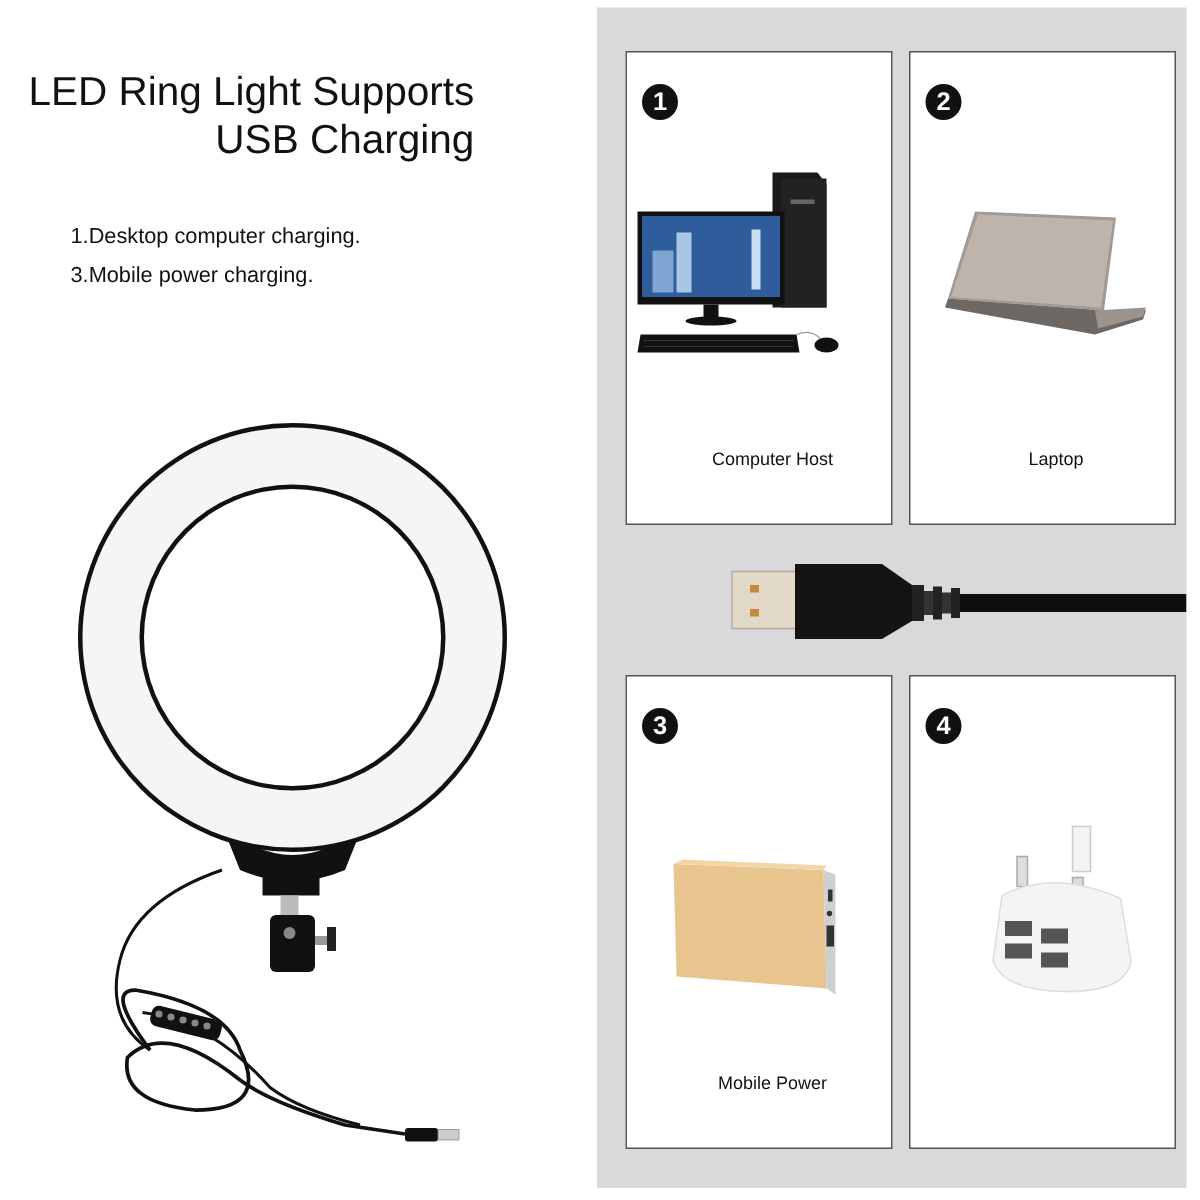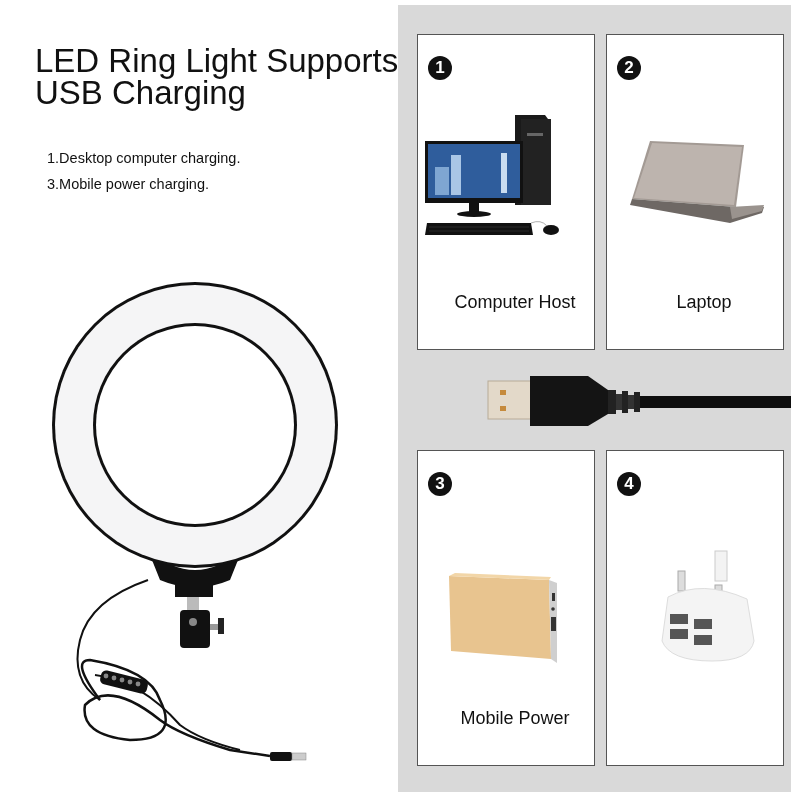--- a/index.html
+++ b/index.html
@@ -1,24 +1,24 @@
 <!DOCTYPE html>
 <html><head>
 <meta charset="utf-8">
 <style>
   html,body{margin:0;padding:0;background:#fff;}
   body{width:800px;height:800px;position:relative;overflow:hidden;font-family:"Liberation Sans",sans-serif;color:#111;}
-  .title{position:absolute;left:35px;top:45px;font-size:33px;line-height:32px;color:#111;margin:0;font-weight:normal;}
+  .title{position:absolute;left:19px;top:45px;font-size:27px;line-height:32px;color:#111;margin:0;font-weight:normal;text-align:right;}
   .features{position:absolute;left:35px;top:133px;margin:12px;padding:0;list-style:none;}
   .features li{font-size:14.5px;line-height:26px;color:#111;}
   .ring-area{position:absolute;left:30px;top:280px;width:330px;height:500px;}
   .panel{position:absolute;left:398px;top:5px;width:393px;height:787px;background:#d9d9d9;}
   .card{position:absolute;width:178px;height:316px;background:#fff;border:1px solid #555;box-sizing:border-box;}
   .badge{position:absolute;left:10px;top:21px;width:24px;height:24px;border-radius:50%;background:#111;color:#fff;font-weight:bold;font-size:17px;line-height:24px;text-align:center;}
-  .card-label{position:absolute;left:8px;right:0;bottom:36px;text-align:center;font-size:18px;color:#111;margin-left:10px;}
+  .card-label{position:absolute;left:8px;right:0;bottom:36px;text-align:center;font-size:12px;color:#111;margin-left:10px;}
   .card-img{position:absolute;left:5px;right:5px;top:60px;height:190px;}
   .usb{position:absolute;left:478px;top:368px;width:313px;height:66px;}
 </style>
 </head>
 <body>
 
 <h1 class="title">
   <span>LED Ring Light Supports</span><br>
   <span>USB Charging</span>
 </h1>

